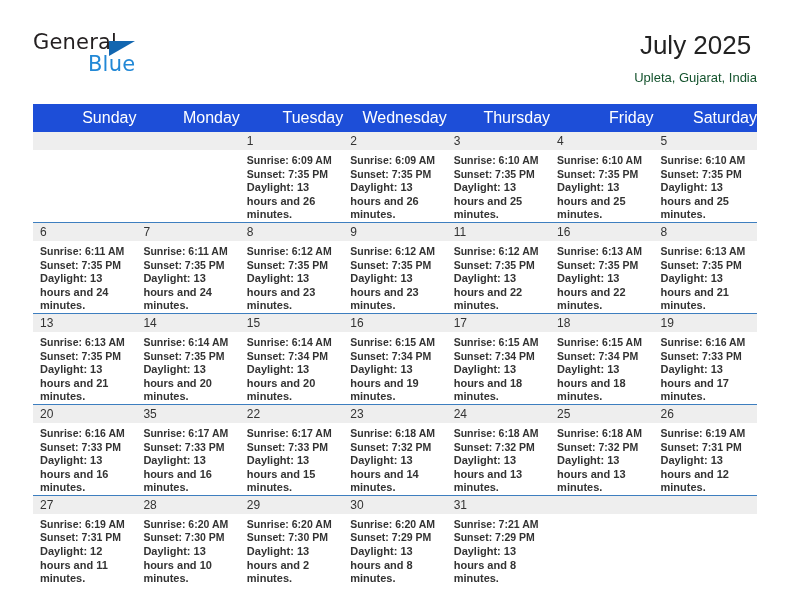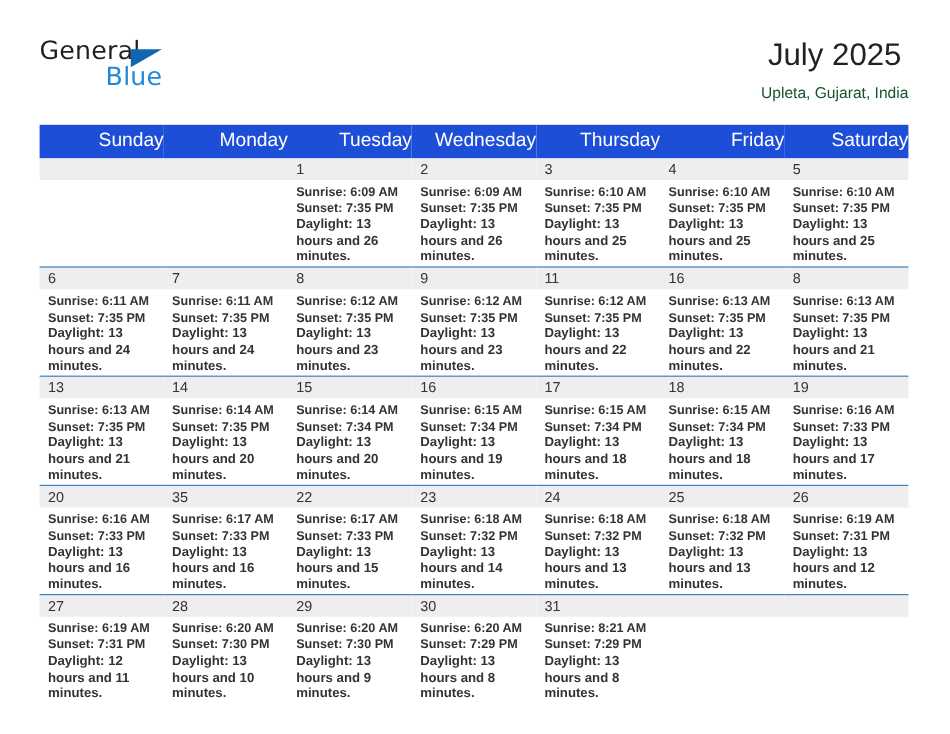--- a/index.html
+++ b/index.html
@@ -418,35 +418,35 @@
                 <div class="cell-line">Sunrise: 6:20 AM</div>
                 <div class="cell-line">Sunset: 7:30 PM</div>
                 <div class="cell-wrap">Daylight: 13 hours and 10 minutes.</div>
               </div>
             </td>
             <td>
               <div class="daynum">29</div>
               <div class="cell-inner">
                 <div class="cell-line">Sunrise: 6:20 AM</div>
                 <div class="cell-line">Sunset: 7:30 PM</div>
-                <div class="cell-wrap">Daylight: 13 hours and 9 minutes.</div>
+                <div class="cell-wrap">Daylight: 13 hours and 2 minutes.</div>
               </div>
             </td>
             <td>
               <div class="daynum">30</div>
               <div class="cell-inner">
                 <div class="cell-line">Sunrise: 6:20 AM</div>
                 <div class="cell-line">Sunset: 7:29 PM</div>
                 <div class="cell-wrap">Daylight: 13 hours and 8 minutes.</div>
               </div>
             </td>
             <td>
               <div class="daynum">31</div>
               <div class="cell-inner">
-                <div class="cell-line">Sunrise: 8:21 AM</div>
+                <div class="cell-line">Sunrise: 7:21 AM</div>
                 <div class="cell-line">Sunset: 7:29 PM</div>
                 <div class="cell-wrap">Daylight: 13 hours and 8 minutes.</div>
               </div>
             </td>
             <td class="blank">
               <div class="daynum empty"></div>
             </td>
             <td class="blank">
               <div class="daynum empty"></div>
             </td>

